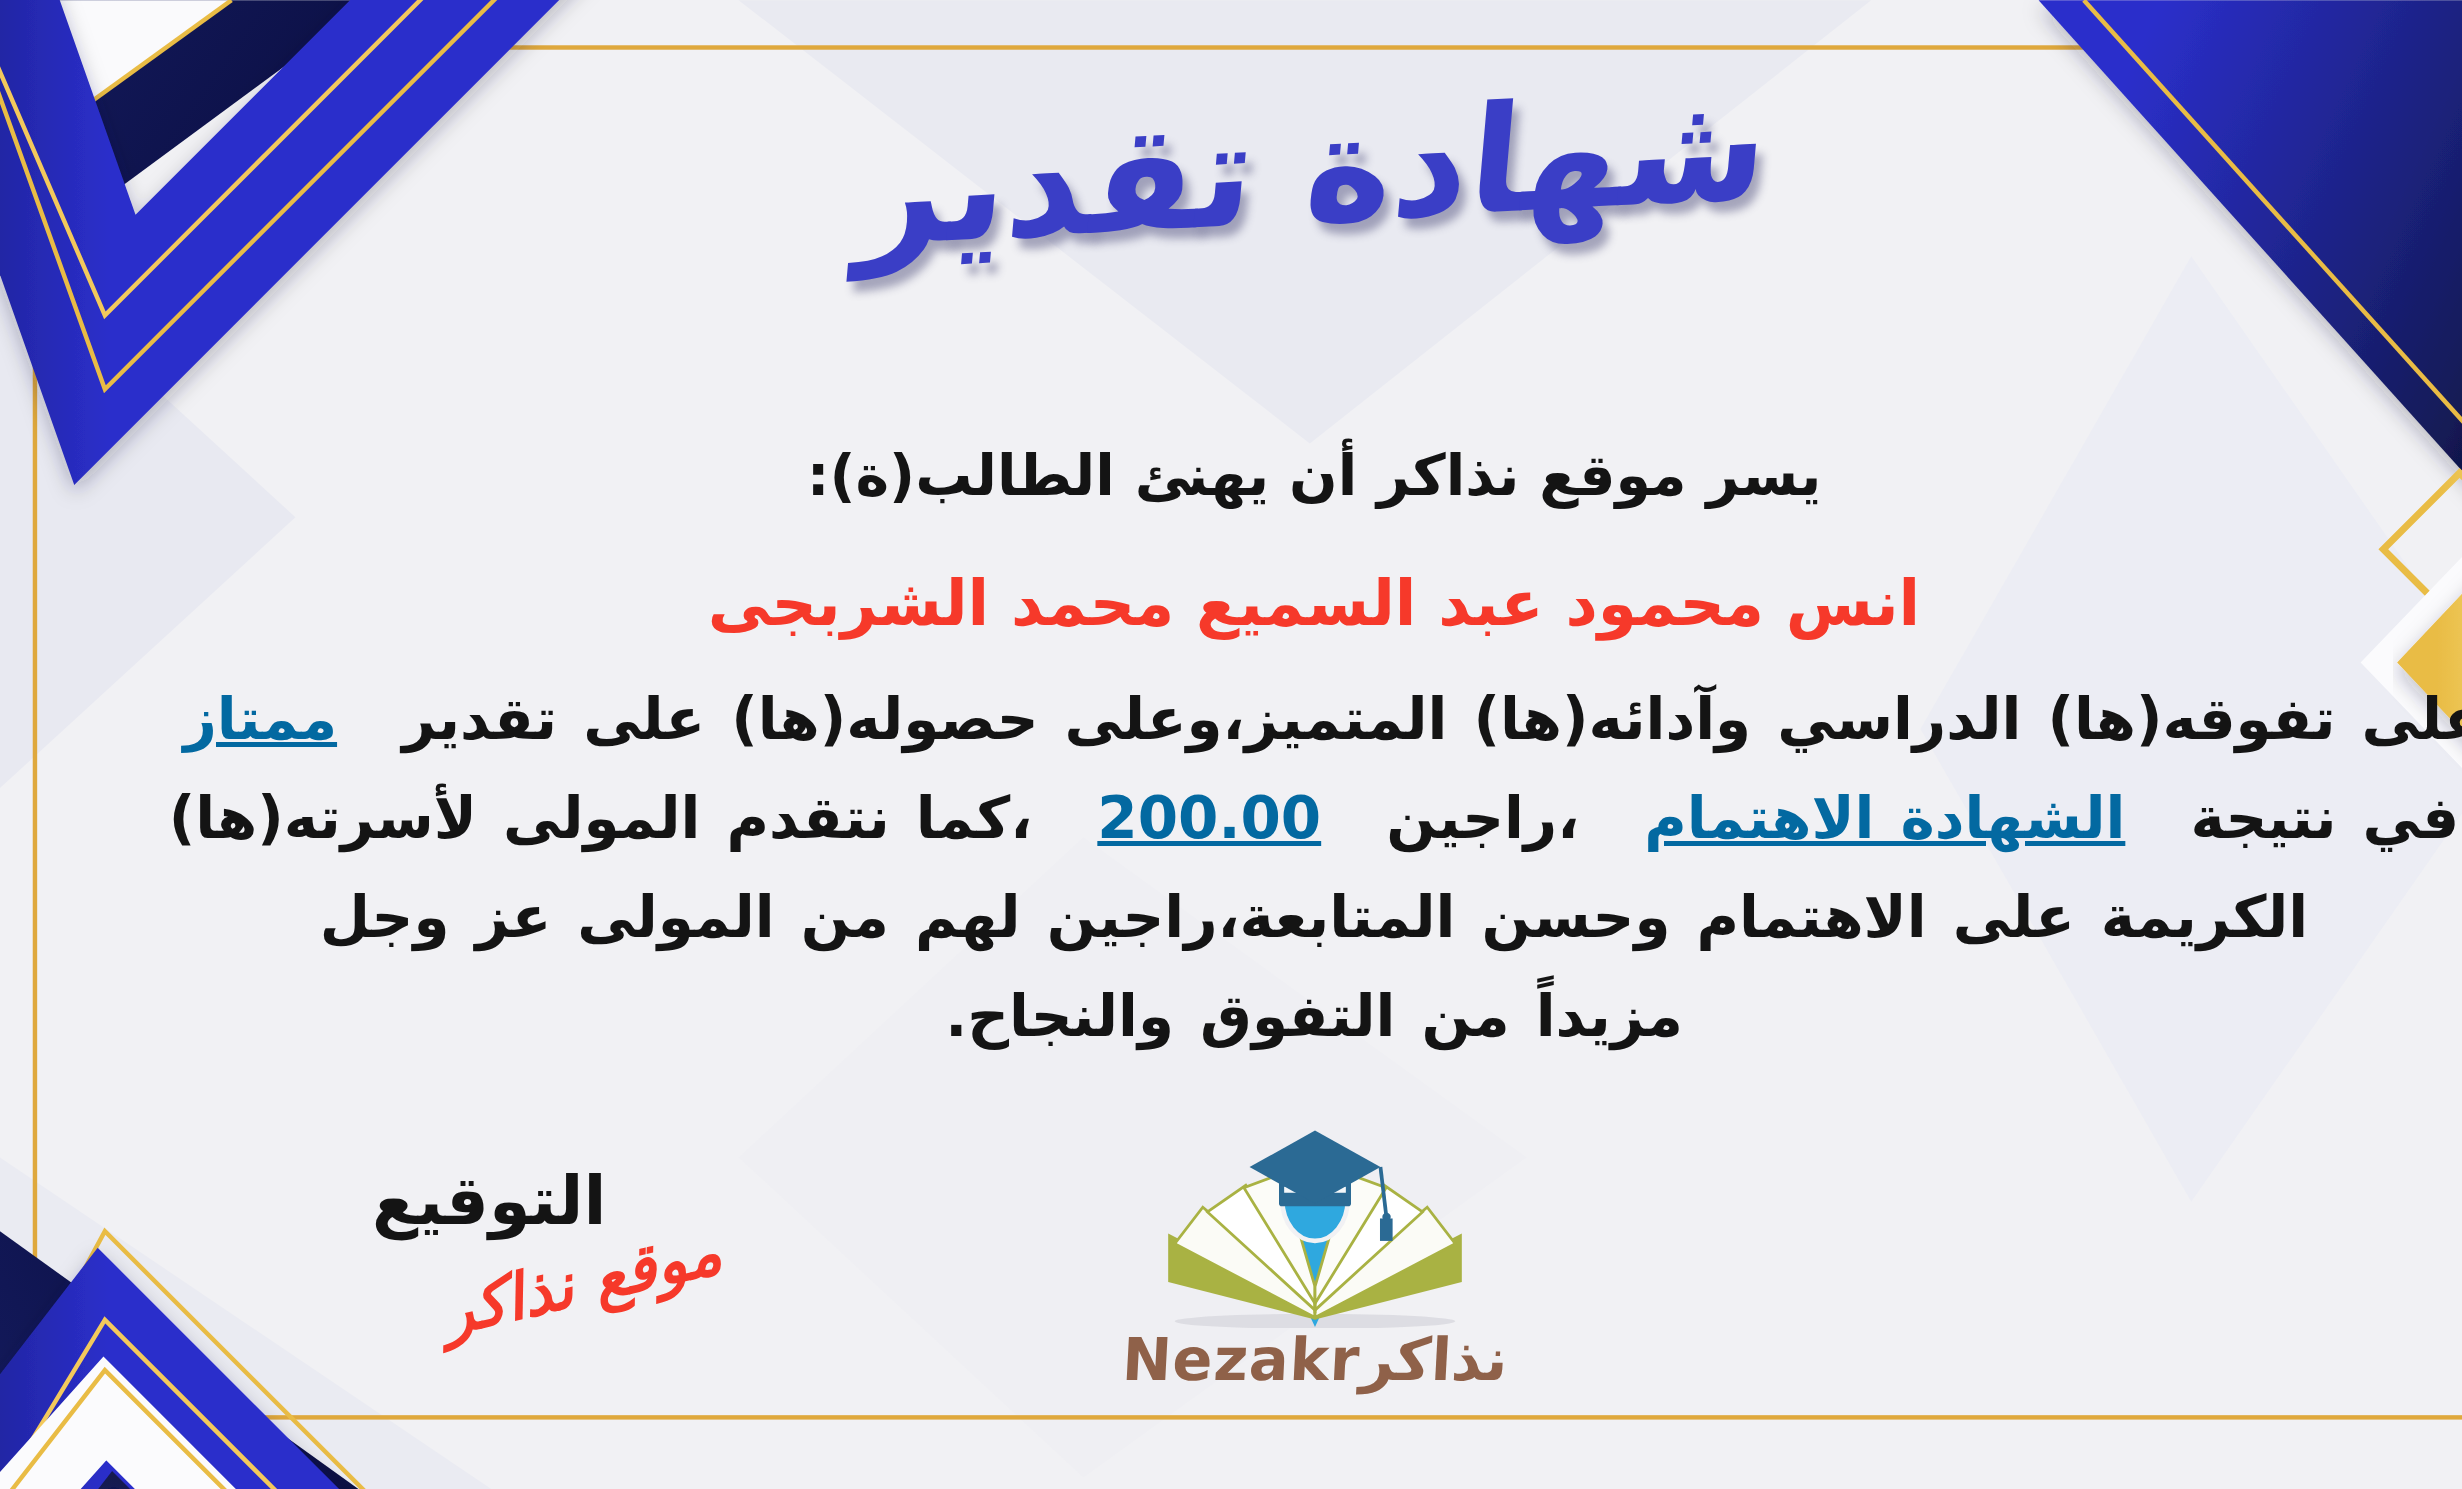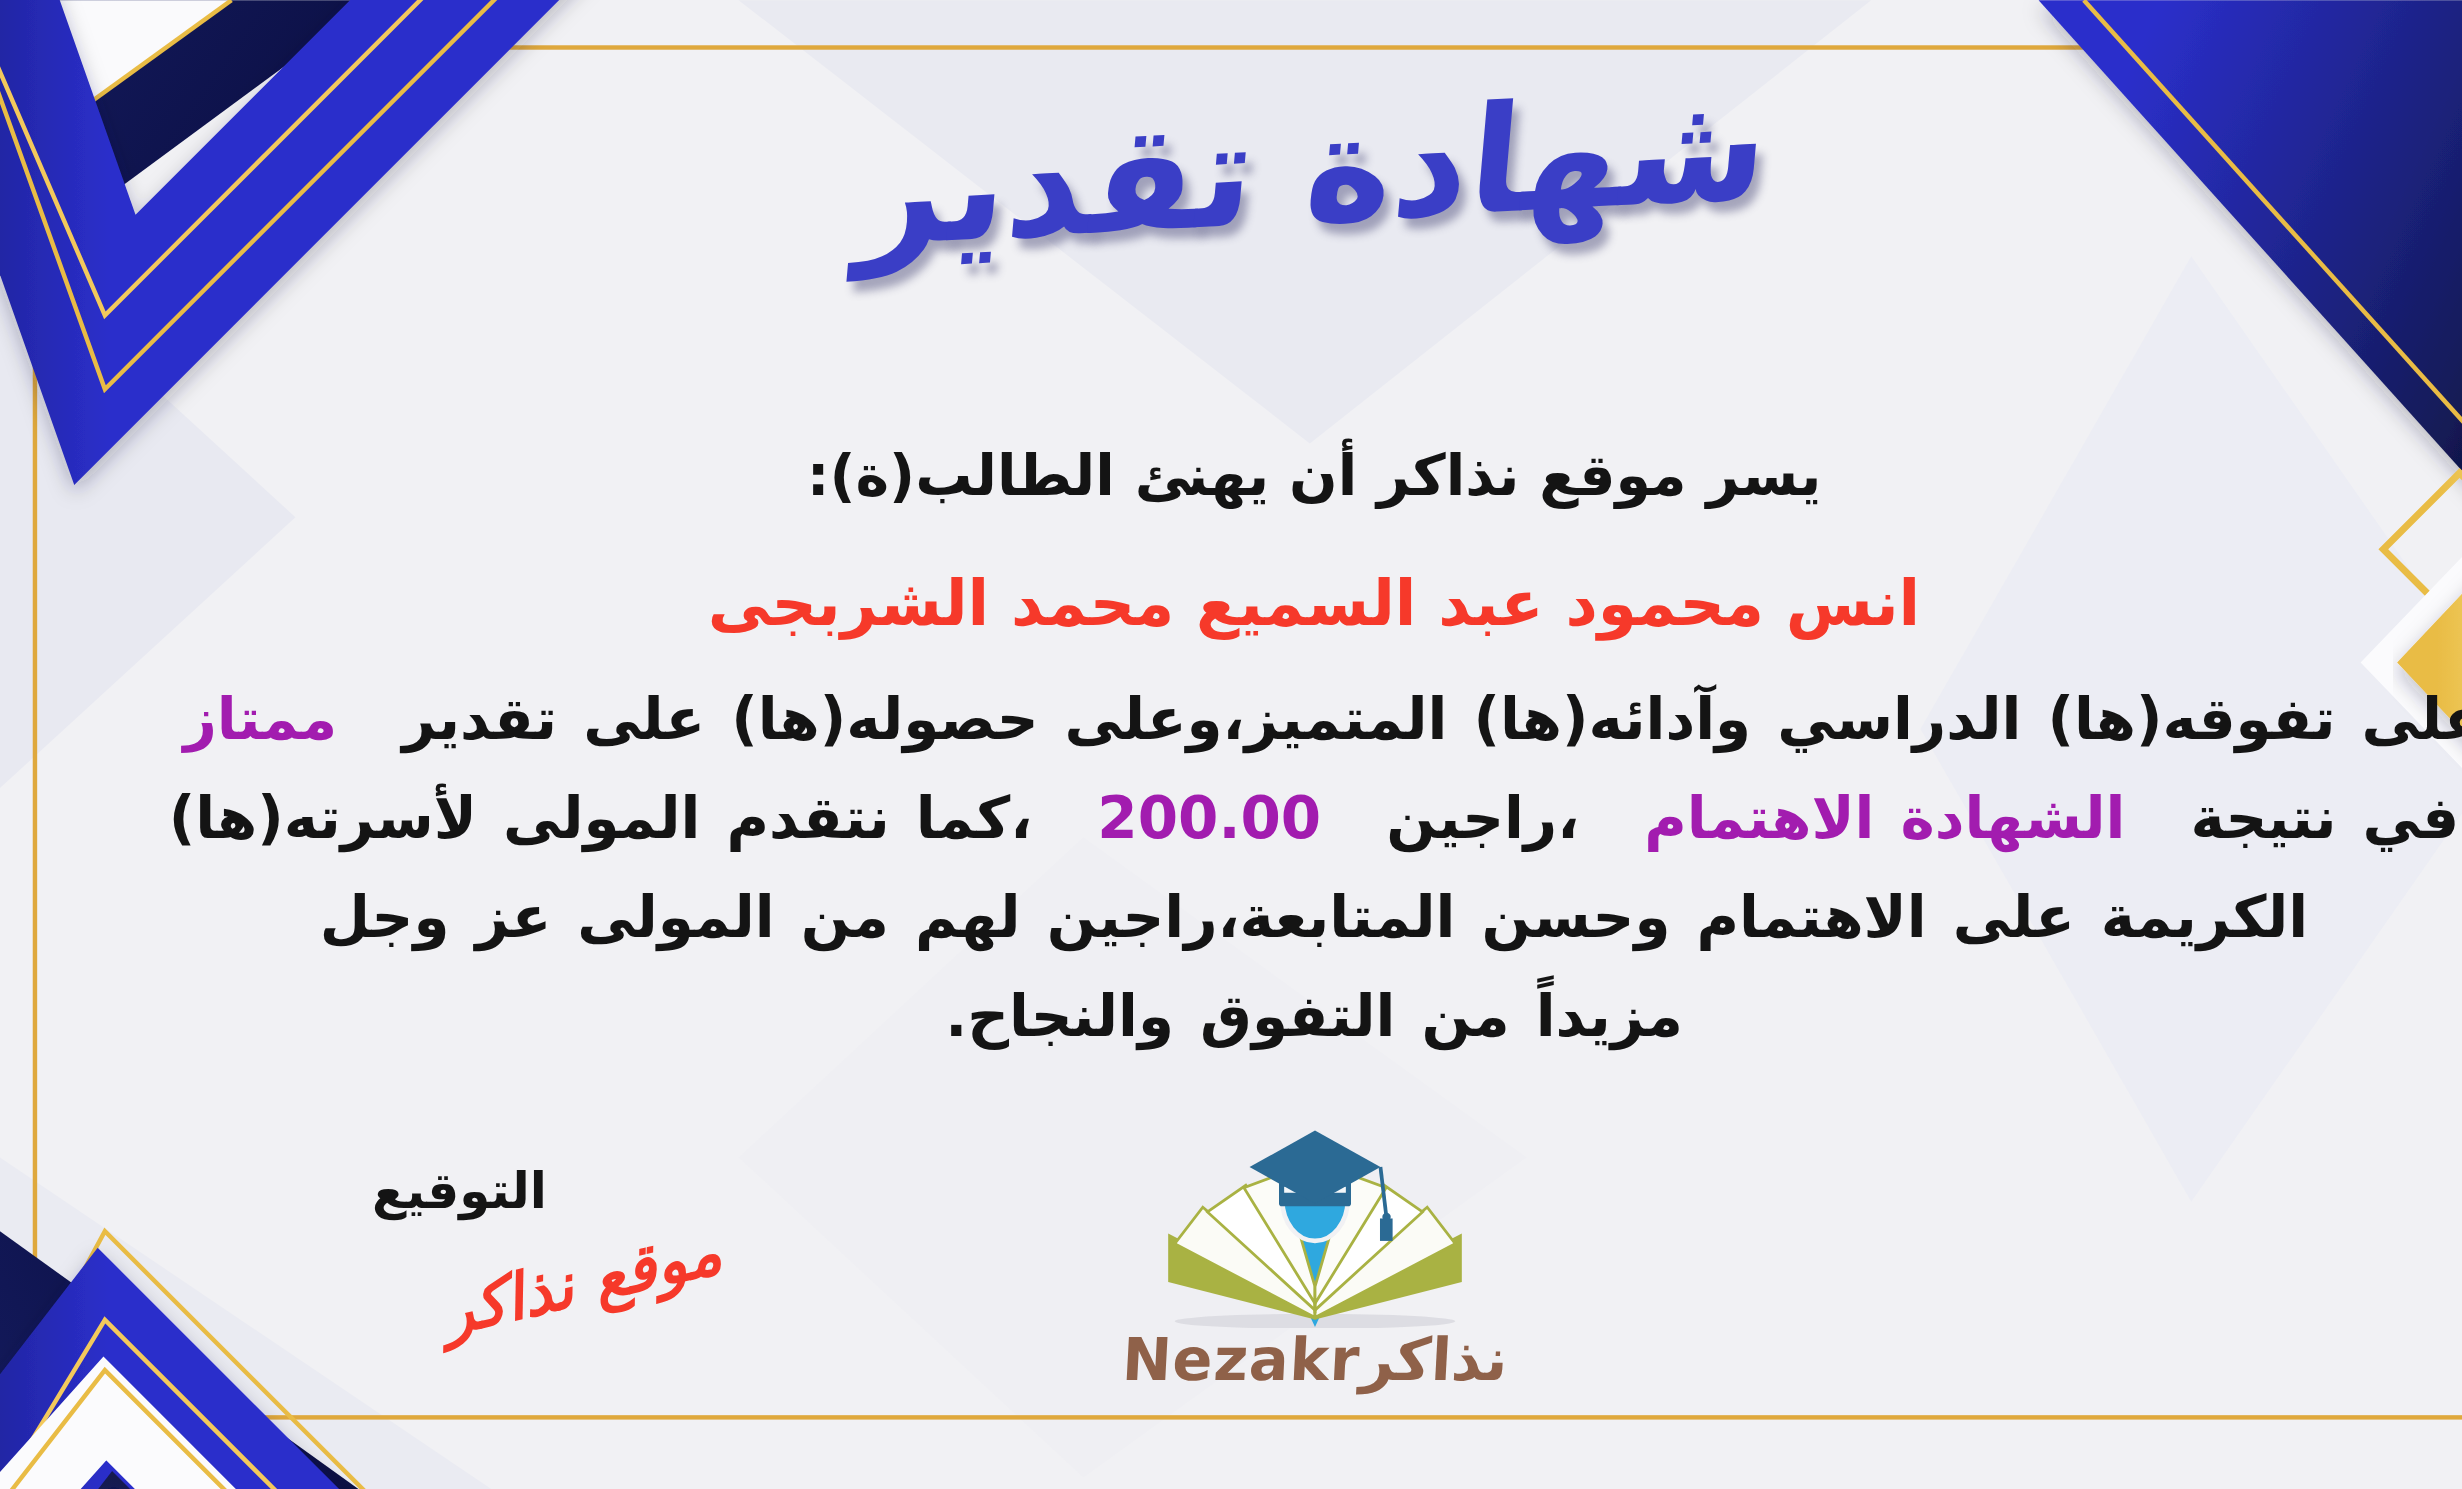--- a/index.html
+++ b/index.html
@@ -13,25 +13,25 @@
   .cert-title{
     top:84px;font-size:148px;font-weight:bold;color:#3A3EC6;
     transform:rotate(-3deg) skewX(-8deg);
     text-shadow:7.9px 10.8px 8.9px rgba(60,60,110,0.42);
     letter-spacing:3.9px;
   }
   .intro-line{top:442px;font-size:57px;font-weight:bold;}
   .name-line{top:567px;font-size:63px;font-weight:bold;color:#F6392A;}
   .body-line{font-size:58px;font-weight:bold;word-spacing:5.9px;}
   .l1{top:685px;} .l2{top:784px;} .l3{top:883px;} .l4{top:982px;}
-  .red{color:#a21caf;}
+  .red{color:#0369a1;text-decoration:underline;}
   .gap{margin:0 39px;}
   .sig-label{
     position:absolute;z-index:5;left:372px;top:1162px;
-    font-size:50px;font-weight:bold;direction:rtl;color:#141414;
+    font-size:67px;font-weight:bold;direction:rtl;color:#141414;
   }
   .sig-value{
     position:absolute;z-index:5;left:389px;top:1246px;width:384px;text-align:center;
     font-size:63px;font-weight:bold;font-style:italic;color:#F6392A;direction:rtl;
     transform:rotate(-13deg);
   }
   .logo-wrap{position:absolute;z-index:5;left:1117px;top:1108px;width:396px;text-align:center;}
   .logo-wrap svg{display:block;margin:0 auto;}
   .brand-line{
     direction:ltr;margin-top:-3px;font-size:59px;font-weight:bold;color:#8F6149;

